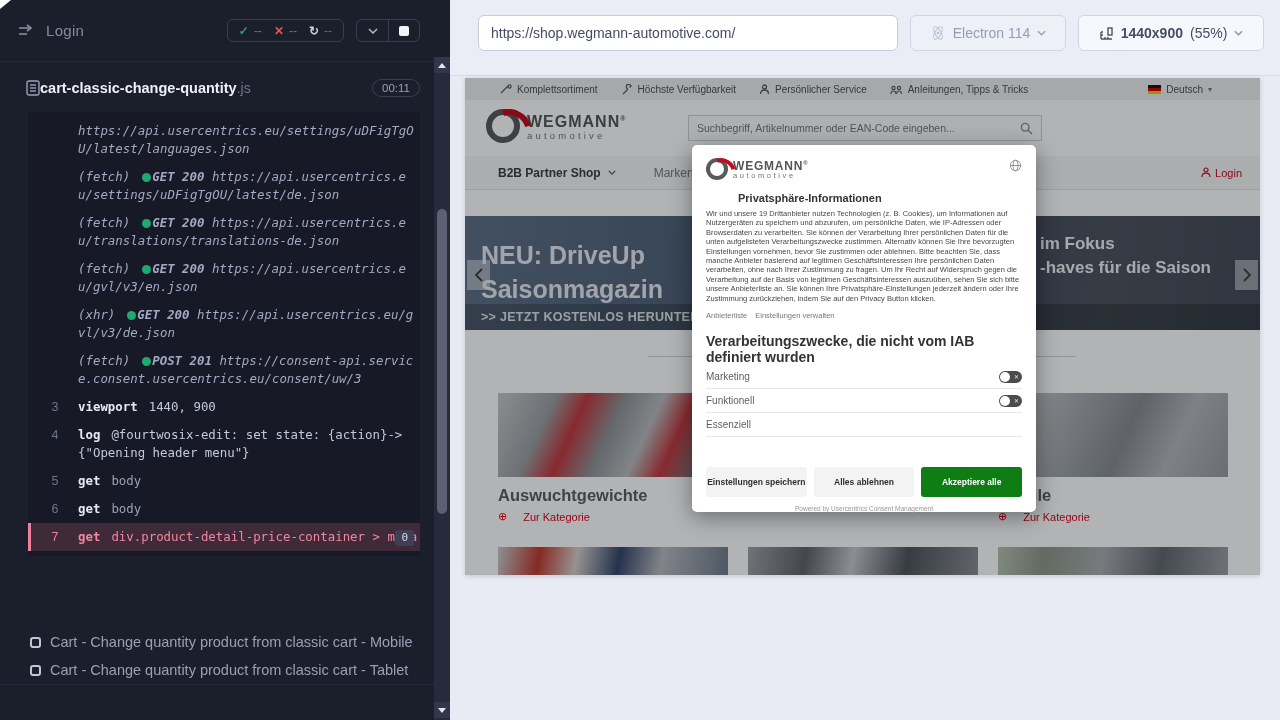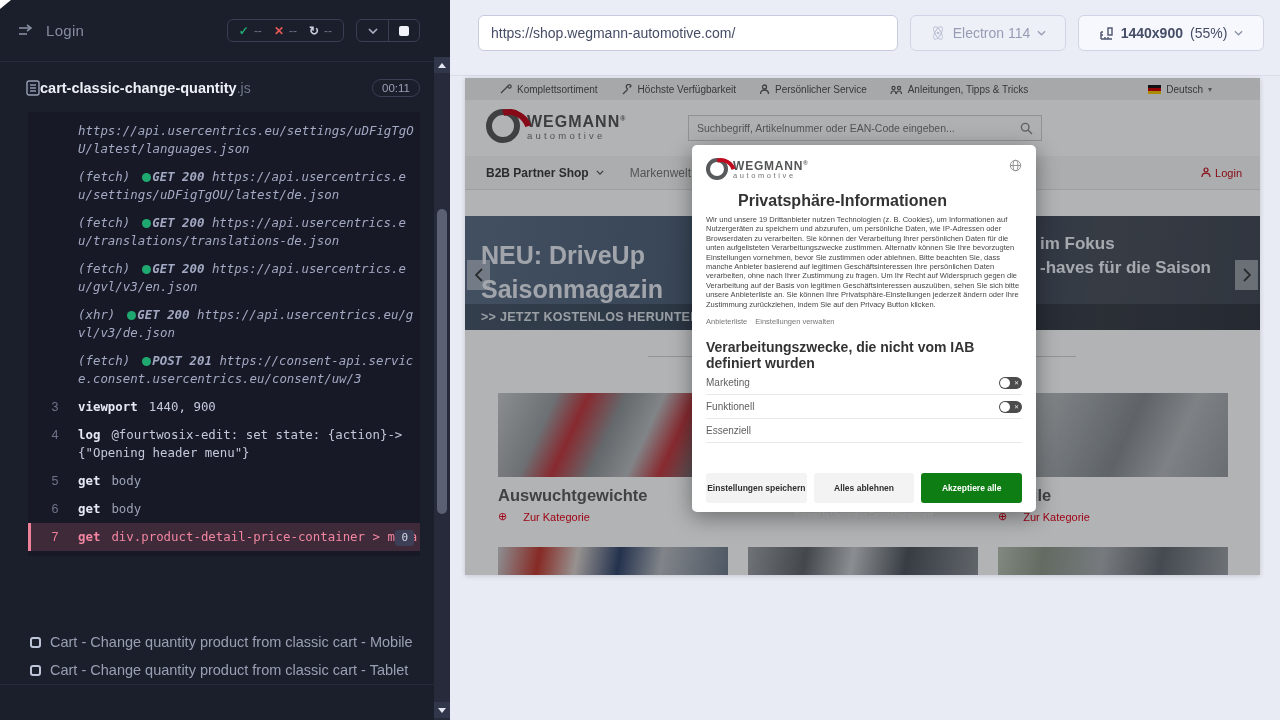--- a/index.html
+++ b/index.html
@@ -75,21 +75,21 @@
   .logo { position:absolute; left:21px; top:9px; display:flex; align-items:center; gap:7px; }
   .logo-ring { position:relative; width:34px; height:34px; border:6px solid #58595b; border-radius:50%; }
   .logo-ring::before { content:""; position:absolute; left:-6px; top:-6px; width:34px; height:34px; border:6px solid transparent; border-top-color:#c10b1e; border-radius:50%; transform:rotate(28deg); }
   .wordmark .wm-top { font-size:16px; font-weight:bold; color:#545556; letter-spacing:1px; line-height:16px; }
   .wordmark .wm-reg { font-size:7px; vertical-align:super; color:#545556; }
   .wordmark .wm-sub { font-size:9.5px; letter-spacing:3.2px; color:#737476; line-height:10px; }
   .search-box { position:absolute; left:223px; top:15px; width:354px; height:26px; background:#fbfbfb; border:1px solid #cfcfcf; display:flex; align-items:center; padding:0 8px; }
   .search-box input { flex:1; border:none; background:transparent; font-size:10.5px; color:#6a6a6a; font-family:"Liberation Sans",sans-serif; outline:none; }
 
   .navbar { position:absolute; left:0; top:78px; width:795px; height:34px; background:#f6f6f6; border-bottom:1px solid #e2e2e2; display:flex; align-items:center; padding-left:21px; gap:26px; }
-  .nav-item { font-size:12px; color:#777; display:flex; align-items:center; gap:7px; }
+  .nav-item { font-size:12px; color:#777; display:flex; align-items:center; gap:7px;margin-left:12px; }
   .nav-item.primary { font-weight:bold; color:#3c3c3c; }
   .nav-caret { font-size:8px; color:#999; }
   .login-btn { margin-left:auto; margin-right:18px; display:flex; align-items:center; gap:4px; font-size:11px; color:#c20e1a; }
 
   .banner { position:absolute; left:0; top:138px; width:795px; height:114px; background:linear-gradient(95deg,#5e7088 0%,#46586e 45%,#3f4a5c 62%,#4d525e 80%,#434a56 100%); overflow:hidden; }
   .banner-cta-band { position:absolute; left:0; bottom:0; width:100%; height:26px; background:rgba(0,0,0,.22); }
   .banner-title { position:absolute; left:16px; top:22px; font-size:25px; font-weight:700; color:#e6ebf2; line-height:34px; }
   .banner-cta { position:absolute; left:16px; bottom:6px; font-size:12.5px; font-weight:bold; color:#dde3ea; letter-spacing:.3px; }
   .banner-right { position:absolute; left:575px; top:16px; font-size:17px; font-weight:600; color:#eef1f6; line-height:24px; }
   .car-arrow { position:absolute; top:44px; width:23px; height:30px; background:rgba(235,240,245,.5); display:flex; align-items:center; justify-content:center; }
@@ -115,21 +115,21 @@
   
   .consent { position:absolute; left:227px; top:67px; width:344px; height:367px; background:#fff; border-radius:5px; box-shadow:0 5px 22px rgba(0,0,0,.4); z-index:10; padding:12px 14px 7px; }
   .consent-head { display:flex; align-items:flex-start; }
   .c-logo { display:flex; align-items:center; gap:5px; }
   .c-ring { position:relative; width:22px; height:22px; border:4px solid #58595b; border-radius:50%; flex:none; }
   .c-ring::before { content:""; position:absolute; left:-4px; top:-4px; width:22px; height:22px; border:4px solid transparent; border-top-color:#c10b1e; border-radius:50%; transform:rotate(28deg); }
   .c-wm-top { font-size:12px; font-weight:bold; color:#545556; letter-spacing:.8px; line-height:12px; }
   .c-wm-reg { font-size:6px; vertical-align:super; color:#545556; }
   .c-wm-sub { font-size:7.5px; letter-spacing:2.6px; color:#737476; line-height:8px; }
   .globe { margin-left:auto; margin-top:2px; }
-  .c-title { margin-top:12px; font-size:16px; font-weight:bold; color:#333;padding-left:32px; }
+  .c-title { margin-top:12px; font-size:11px; font-weight:bold; color:#333;padding-left:32px; }
   .c-body { margin-top:5px; font-size:7.5px; line-height:9.4px; color:#474747; }
   .c-links { margin-top:8px; font-size:7.5px; color:#777; display:flex; gap:8px; }
   .c-section { margin-top:13px; font-size:14px; font-weight:bold; color:#333; }
   .purpose-row { height:24px; border-bottom:1px solid #e8e8e8; display:flex; align-items:center; font-size:10px; color:#5f5f5f; }
   .toggle { margin-left:auto; position:relative; width:23px; height:12px; border-radius:7px; background:#4c4c4c; }
   .toggle .knob { position:absolute; left:1px; top:1px; width:10px; height:10px; border-radius:50%; background:#fff; }
   .toggle::after { content:"\2715"; position:absolute; right:3px; top:0; font-size:6px; line-height:12px; color:#e8e8e8; }
   .c-buttons { margin-top:30px; display:flex; gap:7px; }
   .c-btn { flex:1; height:30px; border:none; border-radius:3px; background:#f3f3f3; color:#2f2f2f; font-size:8.5px; font-weight:bold; line-height:1.2; font-family:"Liberation Sans",sans-serif; }
   .c-btn.accept { background:#0e7d14; color:#fff; }

